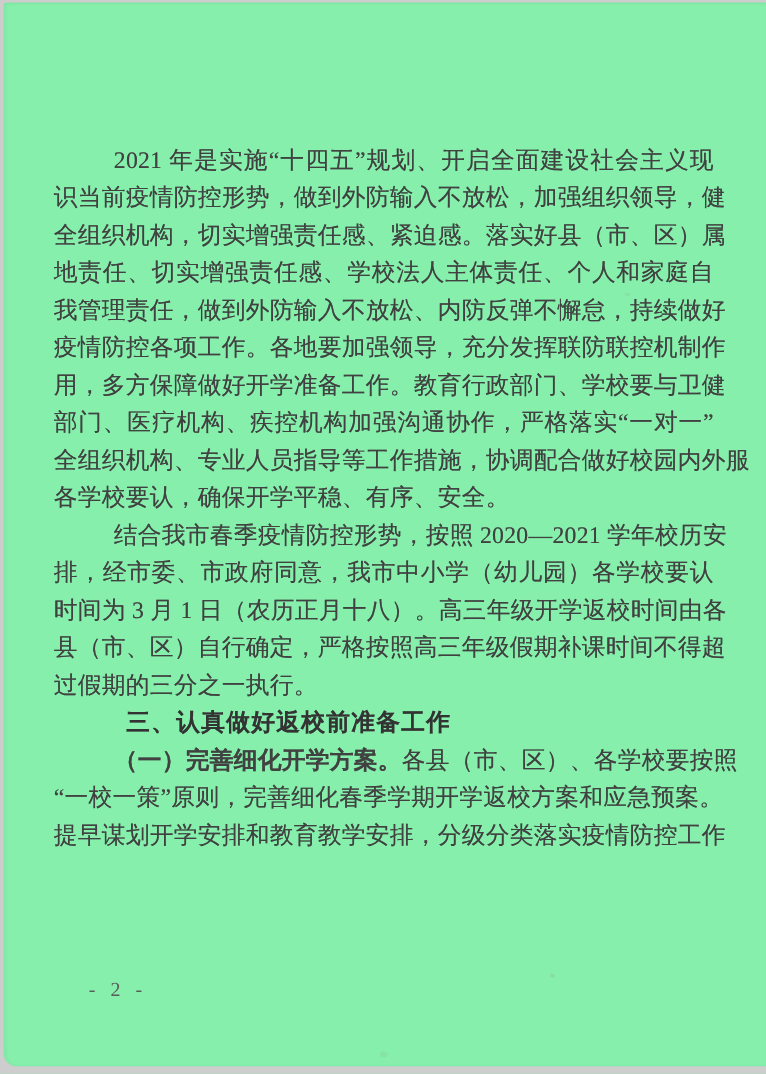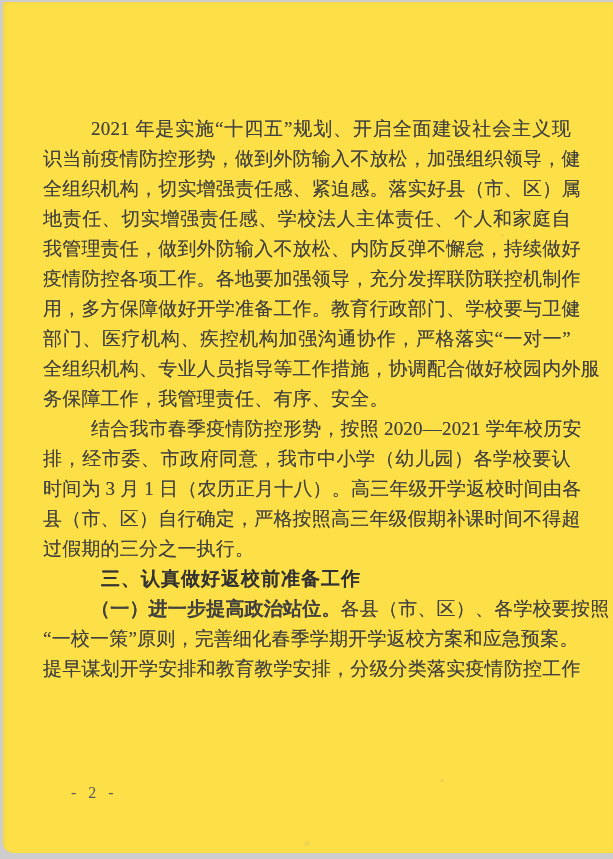--- a/index.html
+++ b/index.html
@@ -6,21 +6,21 @@
   body {
     width: 613px; height: 859px;
     background: #cdcdcd;
     position: relative;
     overflow: hidden;
     font-family: "Liberation Serif", serif;
   }
   .page {
     position: absolute;
     left: 3px; top: 2px; right: 0; bottom: 6px;
-    background: #fde047;
+    background: #86efac;
     border-radius: 2px 0 0 10px;
     box-shadow: inset 2px 0 3px rgba(0,0,0,0.035), inset 0 2px 2px rgba(0,0,0,0.02);
   }
   .text-block {
     position: absolute;
     left: 40px; top: 112px; width: 528px;
   }
   .line {
     height: 30px;
     line-height: 30px;
@@ -79,30 +79,30 @@
 
     <div class="line indent">2021 年是实施“十四五”规划、开启全面建设社会主义现</div>
     <div class="line">识当前疫情防控形势，做到外防输入不放松，加强组织领导，健</div>
     <div class="line">全组织机构，切实增强责任感、紧迫感。落实好县（市、区）属</div>
     <div class="line">地责任、切实增强责任感、学校法人主体责任、个人和家庭自</div>
     <div class="line">我管理责任，做到外防输入不放松、内防反弹不懈怠，持续做好</div>
     <div class="line">疫情防控各项工作。各地要加强领导，充分发挥联防联控机制作</div>
     <div class="line">用，多方保障做好开学准备工作。教育行政部门、学校要与卫健</div>
     <div class="line">部门、医疗机构、疾控机构加强沟通协作，严格落实“一对一”</div>
     <div class="line">全组织机构、专业人员指导等工作措施，协调配合做好校园内外服</div>
-    <div class="line end">务保障工作，我管理责任、有序、安全。</div>
+    <div class="line end">各学校要认，确保开学平稳、有序、安全。</div>
 
 
     <div class="line indent">结合我市春季疫情防控形势，按照 2020—2021 学年校历安</div>
     <div class="line">排，经市委、市政府同意，我市中小学（幼儿园）各学校要认</div>
     <div class="line">时间为 3 月 1 日（农历正月十八）。高三年级开学返校时间由各</div>
     <div class="line">县（市、区）自行确定，严格按照高三年级假期补课时间不得超</div>
     <div class="line end">过假期的三分之一执行。</div>
 
     <div class="line heading">三、认真做好返校前准备工作</div>
 
-    <div class="line indent"><span class="bold-lead">（一）进一步提高政治站位。</span><span>各县（市、区）、各学校要按照</span></div>
+    <div class="line indent"><span class="bold-lead">（一）完善细化开学方案。</span><span>各县（市、区）、各学校要按照</span></div>
     <div class="line">“一校一策”原则，完善细化春季学期开学返校方案和应急预案。</div>
     <div class="line">提早谋划开学安排和教育教学安排，分级分类落实疫情防控工作</div>
   </div>
 
   <div class="page-number">- 2 -</div>
 </div>
 
 </body></html>

